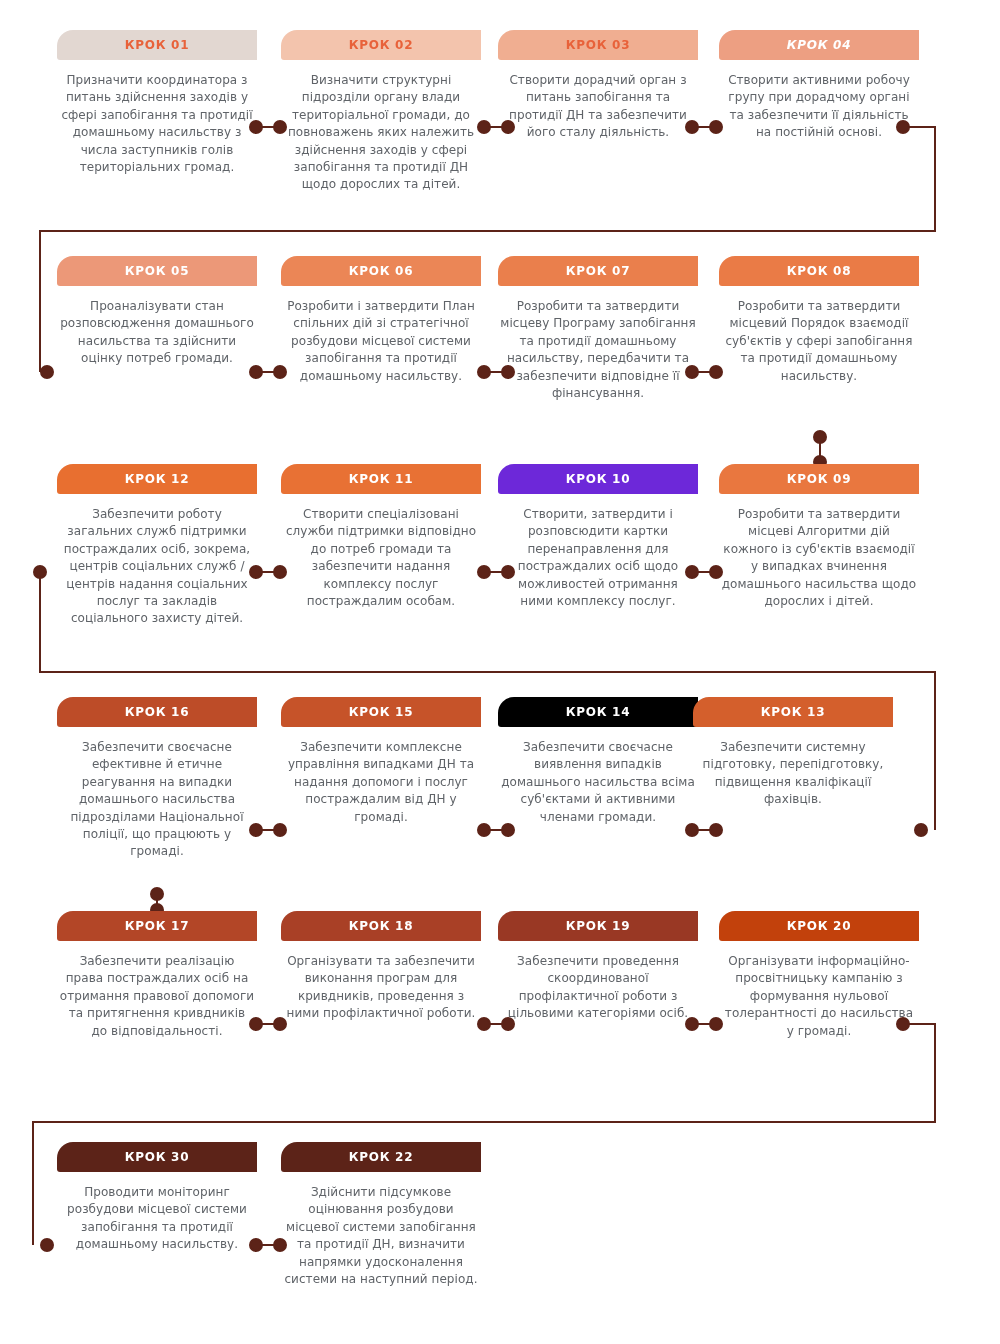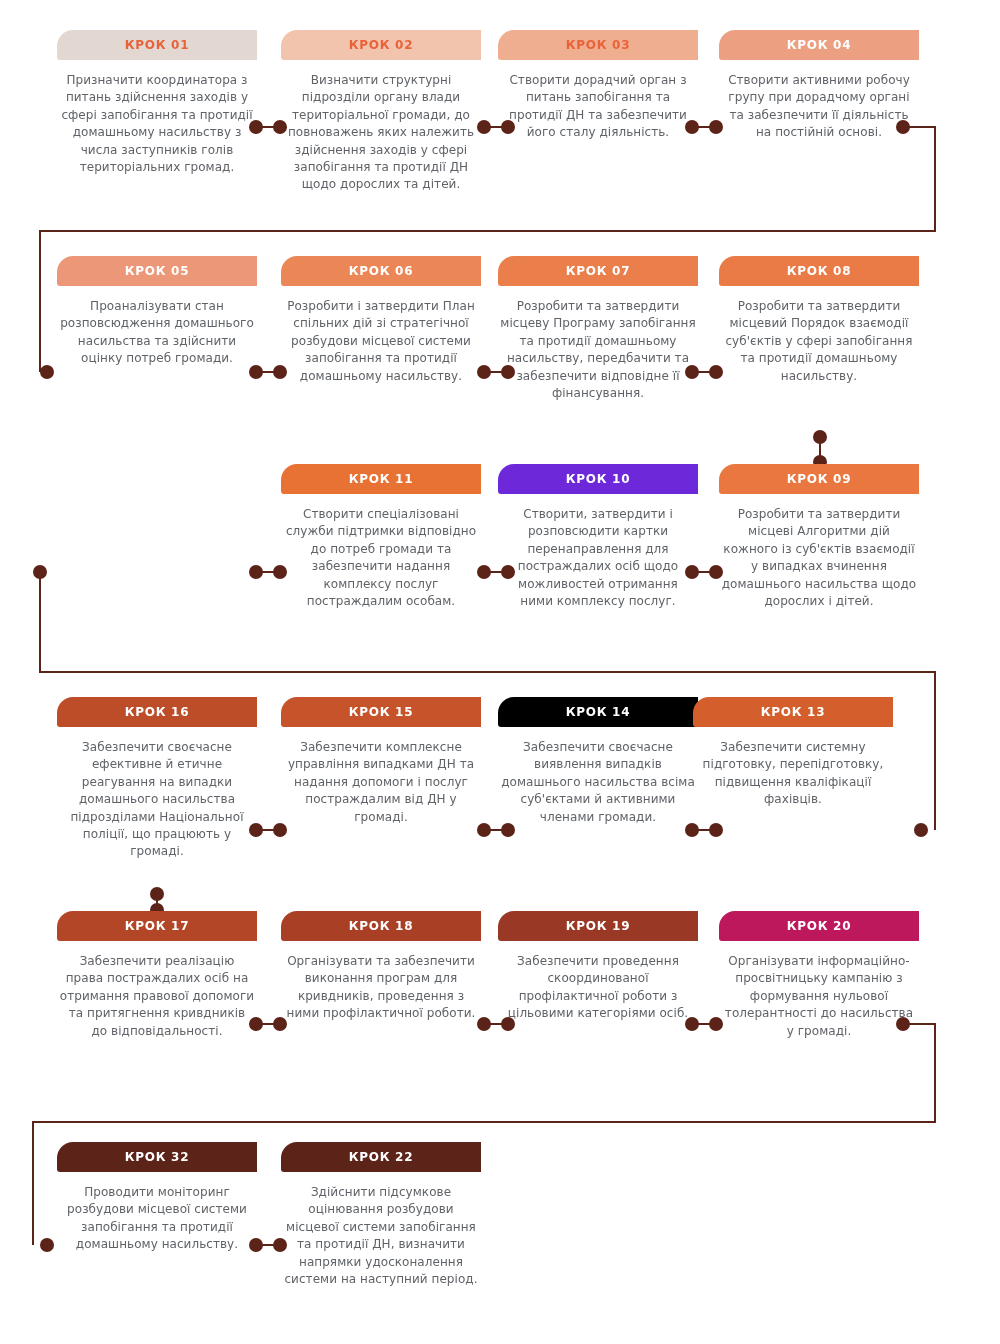--- a/index.html
+++ b/index.html
@@ -166,21 +166,21 @@
     </div>
     <div class="card" style="left:281px;">
       <div class="card-header dark-text" style="background-color: rgb(243, 196, 173); color: rgb(232, 98, 58);">КРОК 02</div>
       <div class="card-body">Визначити структурні підрозділи органу влади територіальної громади, до повноважень яких належить здійснення заходів у сфері запобігання та протидії ДН щодо дорослих та дітей.</div>
     </div>
     <div class="card" style="left:498px;">
       <div class="card-header dark-text" style="background-color: rgb(240, 174, 145); color: rgb(232, 98, 58); text-align: center;">КРОК 03</div>
       <div class="card-body">Створити дорадчий орган з питань запобігання та протидії ДН та забезпечити його сталу діяльність.</div>
     </div>
     <div class="card" style="left:719px;">
-      <div class="card-header" style="background-color: rgb(237, 159, 130); color: rgb(255, 255, 255);">КРОК 04</div>
+      <div class="card-header" style="background-color: rgb(237, 159, 130); color: rgb(255, 255, 255); font-style: italic;">КРОК 04</div>
       <div class="card-body">Створити активними робочу групу при дорадчому органі та забезпечити її діяльність на постійній основі.</div>
     </div>
   </div>
 
   <div class="row" style="top:256px;">
     <div class="card" style="left:57px;">
       <div class="card-header" style="background-color: rgb(236, 152, 120); color: rgb(255, 255, 255);">КРОК 05</div>
       <div class="card-body">Проаналізувати стан розповсюдження домашнього насильства та здійснити оцінку потреб громади.</div>
     </div>
     <div class="card" style="left:281px;">
@@ -191,20 +191,24 @@
       <div class="card-header" style="background-color: rgb(234, 127, 76); color: rgb(255, 255, 255);">КРОК 07</div>
       <div class="card-body">Розробити та затвердити місцеву Програму запобігання та протидії домашньому насильству, передбачити та забезпечити відповідне її фінансування.</div>
     </div>
     <div class="card" style="left:719px;">
       <div class="card-header" style="background-color: rgb(234, 123, 70); color: rgb(255, 255, 255);">КРОК 08</div>
       <div class="card-body">Розробити та затвердити місцевий Порядок взаємодії суб'єктів у сфері запобігання та протидії домашньому насильству.</div>
     </div>
   </div>
 
   <div class="row" style="top:464px;">
+    <div class="card" style="left:57px;">
+      <div class="card-header" style="background-color: rgb(232, 111, 48); color: rgb(255, 255, 255);">КРОК 12</div>
+      <div class="card-body">Забезпечити роботу загальних служб підтримки постраждалих осіб, зокрема, центрів соціальних служб / центрів надання соціальних послуг та закладів соціального захисту дітей.</div>
+    </div>
     <div class="card" style="left:281px;">
       <div class="card-header" style="background-color: rgb(232, 113, 52); color: rgb(255, 255, 255);">КРОК 11</div>
       <div class="card-body">Створити спеціалізовані служби підтримки відповідно до потреб громади та забезпечити надання комплексу послуг постраждалим особам.</div>
     </div>
     <div class="card" style="left:498px;">
       <div class="card-header" style="background-color: #6d28d9; color: rgb(255, 255, 255);">КРОК 10</div>
       <div class="card-body">Створити, затвердити і розповсюдити картки перенаправлення для постраждалих осіб щодо можливостей отримання ними комплексу послуг.</div>
     </div>
     <div class="card" style="left:719px;">
       <div class="card-header" style="background-color: rgb(233, 119, 63); color: rgb(255, 255, 255);">КРОК 09</div>
@@ -238,28 +242,28 @@
     </div>
     <div class="card" style="left:281px;">
       <div class="card-header" style="background-color: rgb(169, 64, 38); color: rgb(255, 255, 255);">КРОК 18</div>
       <div class="card-body">Організувати та забезпечити виконання програм для кривдників, проведення з ними профілактичної роботи.</div>
     </div>
     <div class="card" style="left:498px;">
       <div class="card-header" style="background-color: rgb(153, 56, 36); color: rgb(255, 255, 255);">КРОК 19</div>
       <div class="card-body">Забезпечити проведення скоординованої профілактичної роботи з цільовими категоріями осіб.</div>
     </div>
     <div class="card" style="left:719px;">
-      <div class="card-header" style="background-color: #be185d; color: rgb(255, 255, 255);">КРОК 20</div>
+      <div class="card-header" style="background-color: #c2410c; color: rgb(255, 255, 255);">КРОК 20</div>
       <div class="card-body">Організувати інформаційно-просвітницьку кампанію з формування нульової толерантності до насильства у громаді.</div>
     </div>
   </div>
 
   <div class="row" style="top:1142px;">
     <div class="card" style="left:57px;">
-      <div class="card-header" style="background-color: rgb(92, 35, 24); color: rgb(255, 255, 255);">КРОК 32</div>
+      <div class="card-header" style="background-color: rgb(92, 35, 24); color: rgb(255, 255, 255);">КРОК 30</div>
       <div class="card-body">Проводити моніторинг розбудови місцевої системи запобігання та протидії домашньому насильству.</div>
     </div>
     <div class="card" style="left:281px;">
       <div class="card-header" style="background-color: rgb(92, 35, 24); color: rgb(255, 255, 255);">КРОК 22</div>
       <div class="card-body">Здійснити підсумкове оцінювання розбудови місцевої системи запобігання та протидії ДН, визначити напрямки удосконалення системи на наступний період.</div>
     </div>
   </div>
 
 </div>
 

